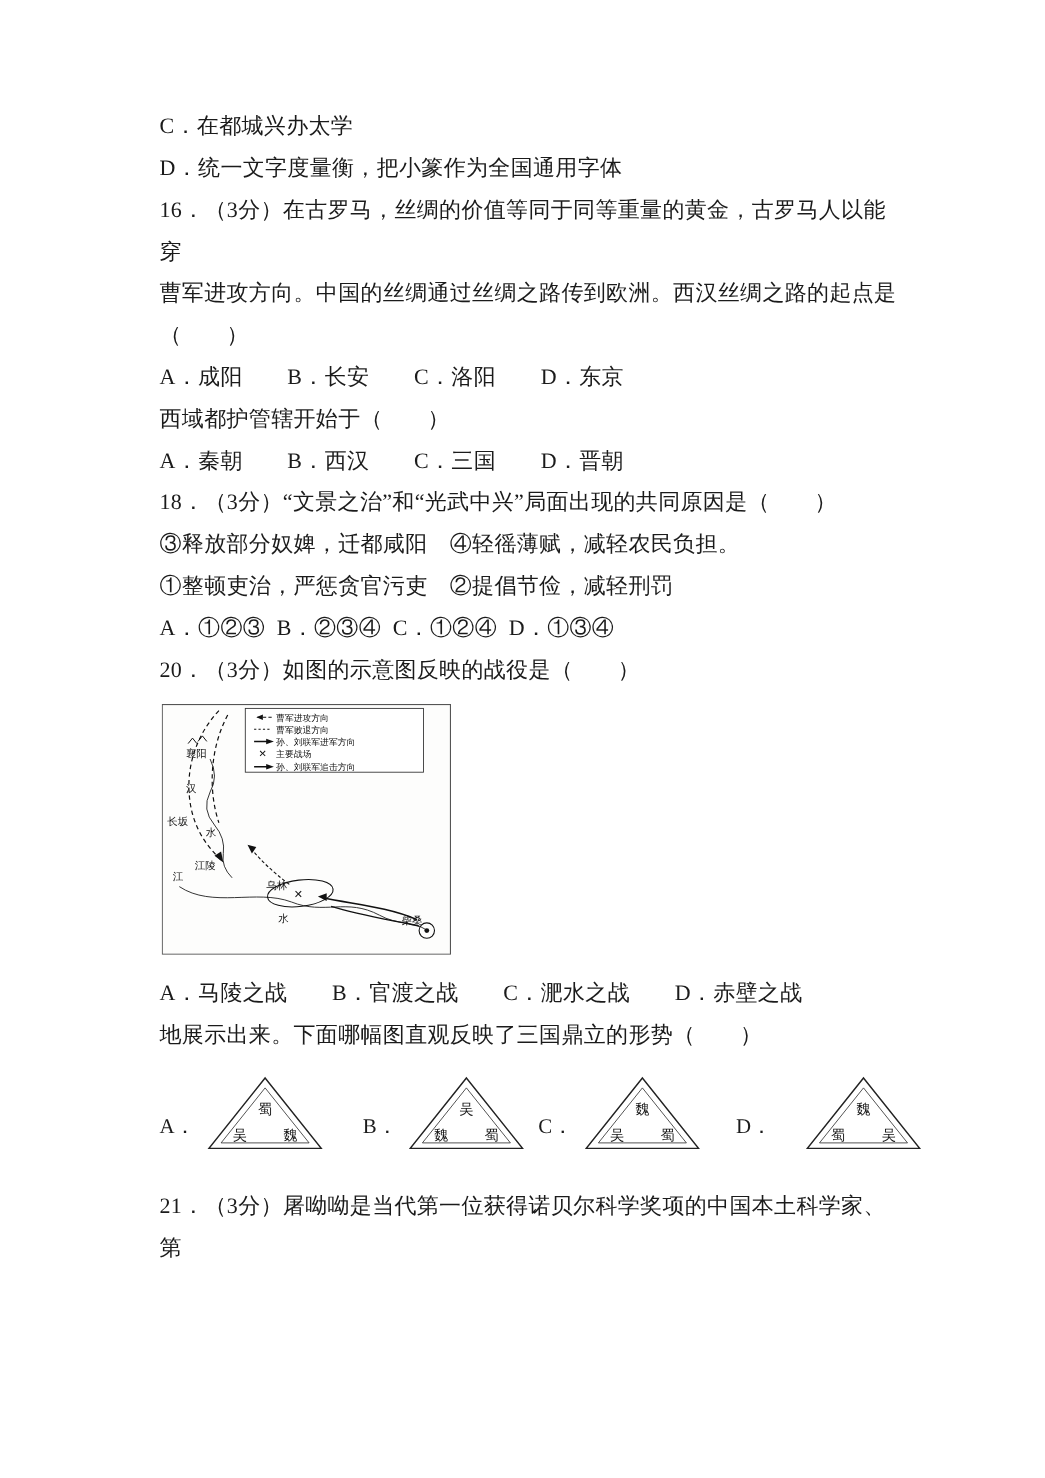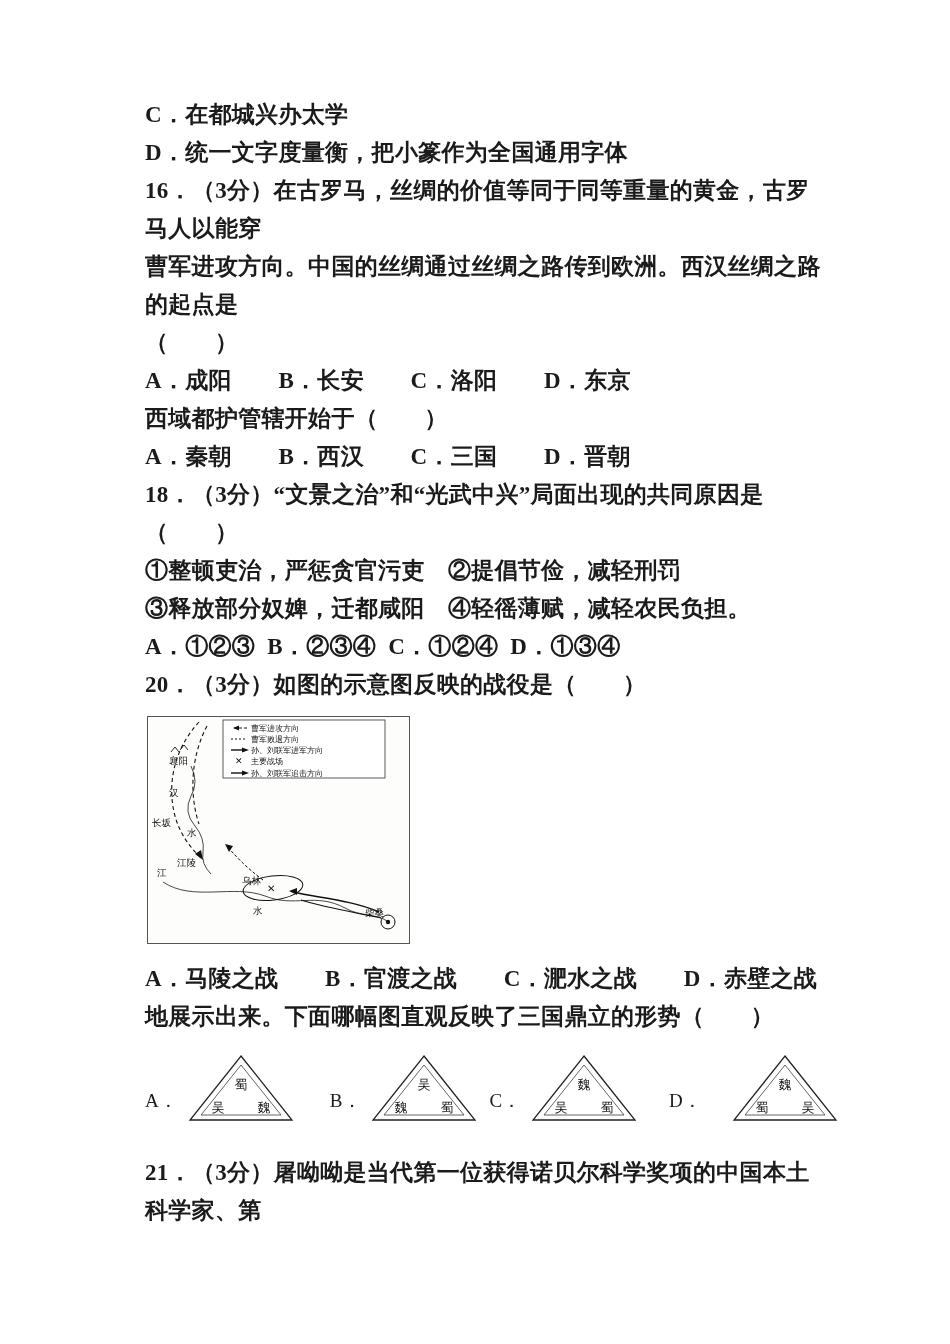--- a/index.html
+++ b/index.html
@@ -1,18 +1,18 @@
 <!DOCTYPE html>
 <html><head>
 <meta charset="utf-8">
 <style>
   html,body { margin:0; padding:0; background:#ffffff; }
   body { width:950px; font-family:"Liberation Serif","DejaVu Serif",serif; color:#1b1b1b; }
   .page { width:950px; min-height:1344px; box-sizing:border-box; padding:96px 125px 40px 145px; background:#ffffff; }
-  .line { font-size:23px; line-height:38px; white-space:pre-wrap; letter-spacing:0.3px;font-weight:bold; }
+  .line { font-size:20px; line-height:38px; white-space:pre-wrap; letter-spacing:0.3px; }
   .figure-map { margin:12px 0 16px 2px; display:block; }
   .figure-map svg { display:block; }
   .tri-row { display:flex; align-items:flex-end; margin:16px 0 30px 0; }
   .tri-item { display:flex; align-items:flex-end; }
   .tri-label { font-size:19px; line-height:30px; margin-right:8px; padding-bottom:8px; }
   .map-text { font-family:"Liberation Sans","DejaVu Sans",sans-serif; fill:#111; }
   .tri-char { font-family:"Liberation Serif","DejaVu Serif",serif; fill:#111; }
 </style>
 </head>
 <body>
@@ -22,22 +22,22 @@
   <div>
       <div class="line">C．在都城兴办太学</div>
       <div class="line">D．统一文字度量衡，把小篆作为全国通用字体</div>
       <div class="line">16．（3分）在古罗马，丝绸的价值等同于同等重量的黄金，古罗马人以能穿</div>
       <div class="line">曹军进攻方向。中国的丝绸通过丝绸之路传到欧洲。西汉丝绸之路的起点是</div>
       <div class="line">（　　）</div>
       <div class="line">A．成阳　　B．长安　　C．洛阳　　D．东京</div>
       <div class="line">西域都护管辖开始于（　　）</div>
       <div class="line">A．秦朝　　B．西汉　　C．三国　　D．晋朝</div>
       <div class="line">18．（3分）“文景之治”和“光武中兴”局面出现的共同原因是（　　）</div>
+      <div class="line">③释放部分奴婢，迁都咸阳　④轻徭薄赋，减轻农民负担。</div>
       <div class="line">①整顿吏治，严惩贪官污吏　②提倡节俭，减轻刑罚</div>
-      <div class="line">③释放部分奴婢，迁都咸阳　④轻徭薄赋，减轻农民负担。</div>
       <div class="line">A．①②③  B．②③④  C．①②④  D．①③④</div>
       <div class="line">20．（3分）如图的示意图反映的战役是（　　）</div>
     </div>
 
   <div class="figure-map">
     <svg width="263" height="228" viewBox="0 0 263 228">
       <rect x="0.5" y="0.5" width="262" height="227" fill="#fdfdfc" stroke="#555" stroke-width="1"></rect>
 
       <g>
         <rect x="76" y="4" width="162" height="58" fill="#ffffff" stroke="#333" stroke-width="0.8"></rect>

